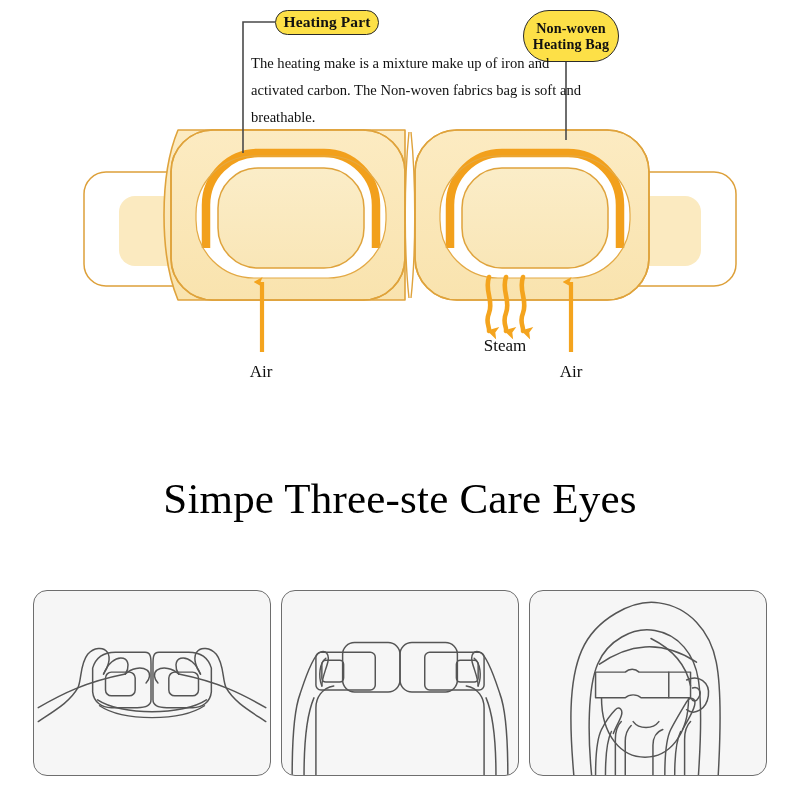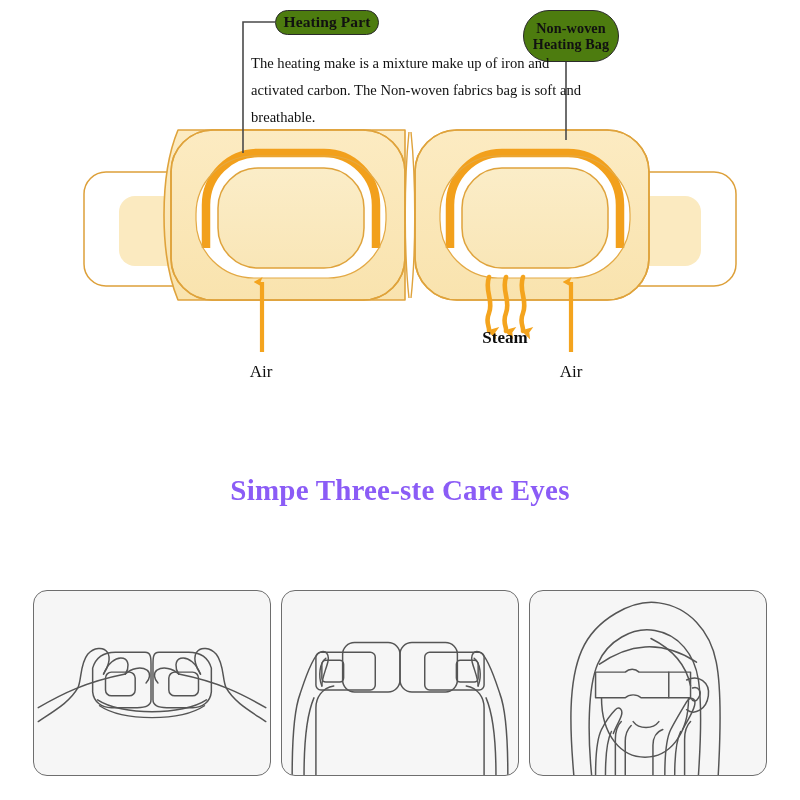--- a/index.html
+++ b/index.html
@@ -9,21 +9,21 @@
     background:#ffffff;
   }
   #stage{position:absolute;left:0;top:0;width:800px;height:800px;}
   .svg-layer{position:absolute;left:0;top:0;width:800px;height:800px;}
 
   
   .pill{
     position:absolute;
     border:1.6px solid #2b2b2b;
     border-radius:40px;
-    background:#4d7c0f;
+    background:#fde047;
     color:#111111;
     text-align:center;
     line-height:1.06;
     letter-spacing:.1px;
     white-space:nowrap;
     display:flex;align-items:center;justify-content:center;
     flex-direction:column;
     box-sizing:border-box;
   }
   #pill-heating{
@@ -43,27 +43,27 @@
     font-weight:500;
   }
 
   
   .diag-label{
     position:absolute;color:#0d0d0d;font-size:17px;font-weight:500;
     text-align:center;white-space:nowrap;
   }
   #label-air-left{left:231px;top:362px;width:60px;}
   #label-air-right{left:541px;top:362px;width:60px;}
-  #label-steam{left:464px;top:328px;width:82px;font-weight:bold;}
+  #label-steam{left:464px;top:336px;width:82px;}
 
   
   #heading{
     position:absolute;left:0;top:474px;width:800px;
     text-align:center;
-    font-size:29px;font-weight:bold;color:#8b5cf6;
+    font-size:43px;font-weight:normal;color:#000000;
     letter-spacing:.2px;
     font-family:"Liberation Serif","DejaVu Serif",serif;
   }
 
   
   .panel{
     position:absolute;top:590px;width:238px;height:186px;
     border:1.7px solid #6e6e6e;border-radius:14px;
     background:#f6f6f6;
     box-sizing:border-box;overflow:hidden;

